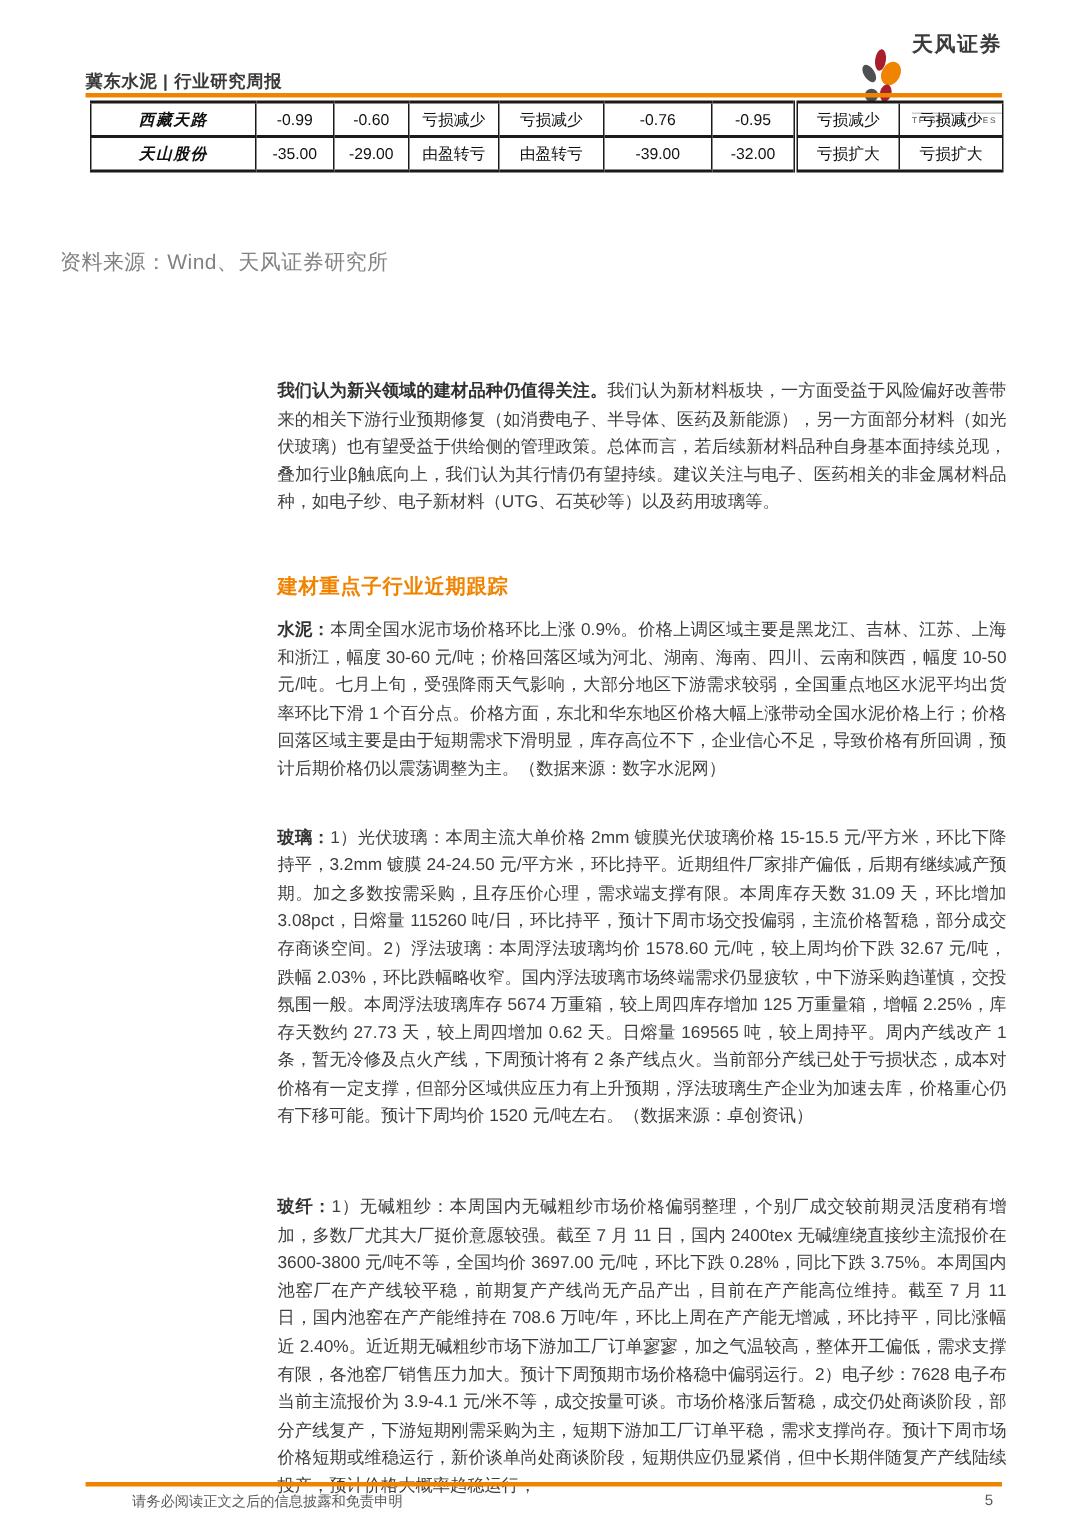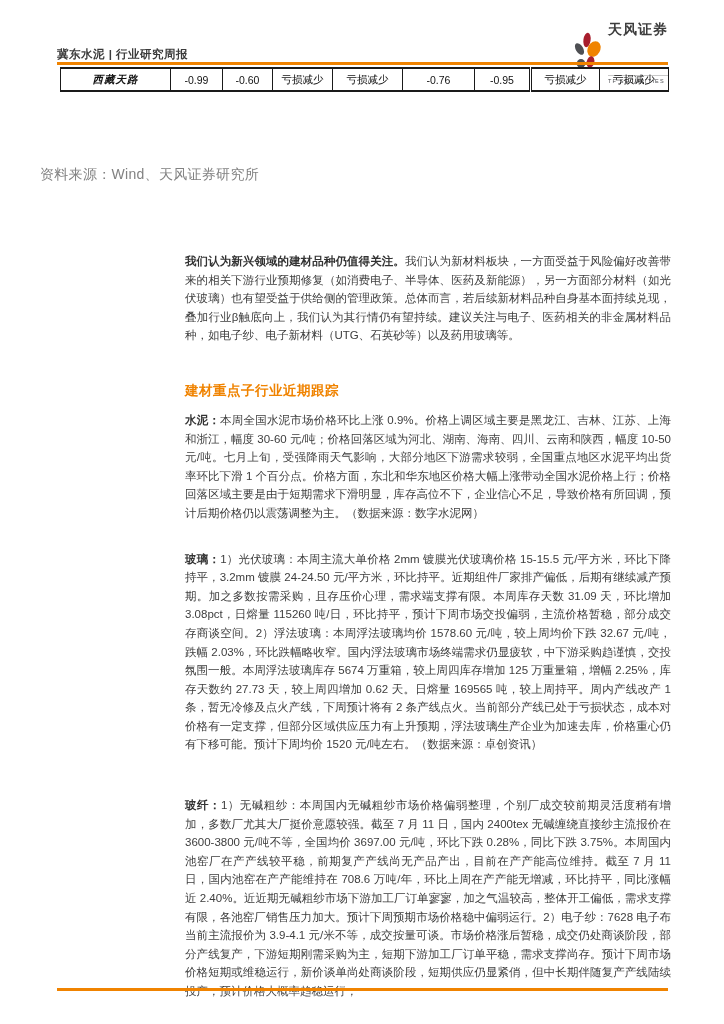--- a/index.html
+++ b/index.html
@@ -117,34 +117,49 @@
         <td class="name-cell">西藏天路</td>
         <td>-0.99</td>
         <td>-0.60</td>
         <td>亏损减少</td>
         <td>亏损减少</td>
         <td>-0.76</td>
         <td>-0.95</td>
         <td class="group-start">亏损减少</td>
         <td>亏损减少</td>
       </tr>
+      <tr>
+        <td class="name-cell">天山股份</td>
+        <td>-35.00</td>
+        <td>-29.00</td>
+        <td>由盈转亏</td>
+        <td>由盈转亏</td>
+        <td>-39.00</td>
+        <td>-32.00</td>
+        <td class="group-start">亏损扩大</td>
+        <td>亏损扩大</td>
+      </tr>
     </tbody>
   </table>
 
   <div class="source-note">资料来源：Wind、天风证券研究所</div>
 
   <div class="doc-body">
 
     <p><span class="bold-lead">我们认为新兴领域的建材品种仍值得关注。</span><span>我们认为新材料板块，一方面受益于风险偏好改善带来的相关下游行业预期修复（如消费电子、半导体、医药及新能源），另一方面部分材料（如光伏玻璃）也有望受益于供给侧的管理政策。总体而言，若后续新材料品种自身基本面持续兑现，叠加行业β触底向上，我们认为其行情仍有望持续。建议关注与电子、医药相关的非金属材料品种，如电子纱、电子新材料（UTG、石英砂等）以及药用玻璃等。</span></p>
 
     <h2 class="section-title">建材重点子行业近期跟踪</h2>
 
     <p class="para-cement"><span class="para-label">水泥：</span><span>本周全国水泥市场价格环比上涨 0.9%。价格上调区域主要是黑龙江、吉林、江苏、上海和浙江，幅度 30-60 元/吨；价格回落区域为河北、湖南、海南、四川、云南和陕西，幅度 10-50 元/吨。七月上旬，受强降雨天气影响，大部分地区下游需求较弱，全国重点地区水泥平均出货率环比下滑 1 个百分点。价格方面，东北和华东地区价格大幅上涨带动全国水泥价格上行；价格回落区域主要是由于短期需求下滑明显，库存高位不下，企业信心不足，导致价格有所回调，预计后期价格仍以震荡调整为主。（数据来源：数字水泥网）</span></p>
 
     <p class="para-glass"><span class="para-label">玻璃：</span><span>1）光伏玻璃：本周主流大单价格 2mm 镀膜光伏玻璃价格 15-15.5 元/平方米，环比下降持平，3.2mm 镀膜 24-24.50 元/平方米，环比持平。近期组件厂家排产偏低，后期有继续减产预期。加之多数按需采购，且存压价心理，需求端支撑有限。本周库存天数 31.09 天，环比增加 3.08pct，日熔量 115260 吨/日，环比持平，预计下周市场交投偏弱，主流价格暂稳，部分成交存商谈空间。2）浮法玻璃：本周浮法玻璃均价 1578.60 元/吨，较上周均价下跌 32.67 元/吨，跌幅 2.03%，环比跌幅略收窄。国内浮法玻璃市场终端需求仍显疲软，中下游采购趋谨慎，交投氛围一般。本周浮法玻璃库存 5674 万重箱，较上周四库存增加 125 万重量箱，增幅 2.25%，库存天数约 27.73 天，较上周四增加 0.62 天。日熔量 169565 吨，较上周持平。周内产线改产 1 条，暂无冷修及点火产线，下周预计将有 2 条产线点火。当前部分产线已处于亏损状态，成本对价格有一定支撑，但部分区域供应压力有上升预期，浮法玻璃生产企业为加速去库，价格重心仍有下移可能。预计下周均价 1520 元/吨左右。（数据来源：卓创资讯）</span></p>
 
     <p class="para-fiber"><span class="para-label">玻纤：</span><span>1）无碱粗纱：本周国内无碱粗纱市场价格偏弱整理，个别厂成交较前期灵活度稍有增加，多数厂尤其大厂挺价意愿较强。截至 7 月 11 日，国内 2400tex 无碱缠绕直接纱主流报价在 3600-3800 元/吨不等，全国均价 3697.00 元/吨，环比下跌 0.28%，同比下跌 3.75%。本周国内池窑厂在产产线较平稳，前期复产产线尚无产品产出，目前在产产能高位维持。截至 7 月 11 日，国内池窑在产产能维持在 708.6 万吨/年，环比上周在产产能无增减，环比持平，同比涨幅近 2.40%。近近期无碱粗纱市场下游加工厂订单寥寥，加之气温较高，整体开工偏低，需求支撑有限，各池窑厂销售压力加大。预计下周预期市场价格稳中偏弱运行。2）电子纱：7628 电子布当前主流报价为 3.9-4.1 元/米不等，成交按量可谈。市场价格涨后暂稳，成交仍处商谈阶段，部分产线复产，下游短期刚需采购为主，短期下游加工厂订单平稳，需求支撑尚存。预计下周市场价格短期或维稳运行，新价谈单尚处商谈阶段，短期供应仍显紧俏，但中长期伴随复产产线陆续投产，预计价格大概率趋稳运行，</span></p>
 
   </div>
 
   <div class="footer-rule"></div>
+  <div class="footer-bar">
+    <span class="footer-disclaimer">请务必阅读正文之后的信息披露和免责申明</span>
+    <span class="footer-page">5</span>
+  </div>
 
 </div>
 
 </body></html>

